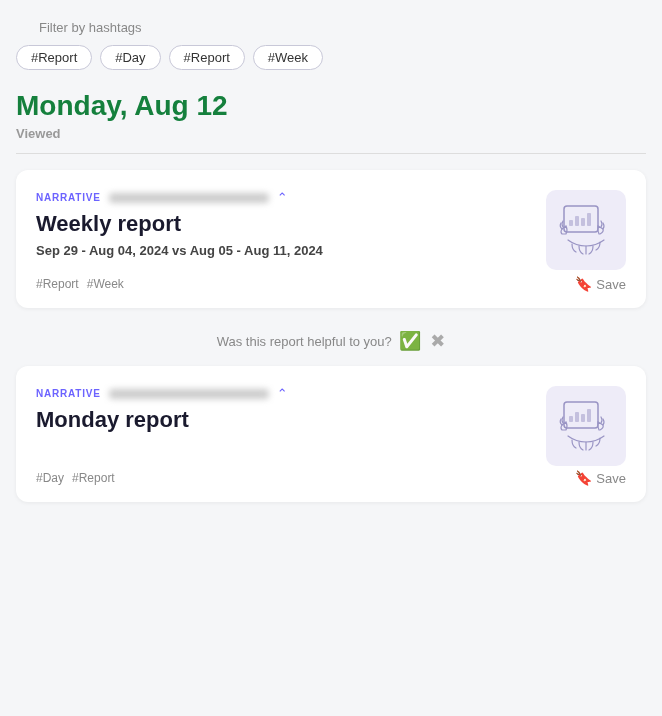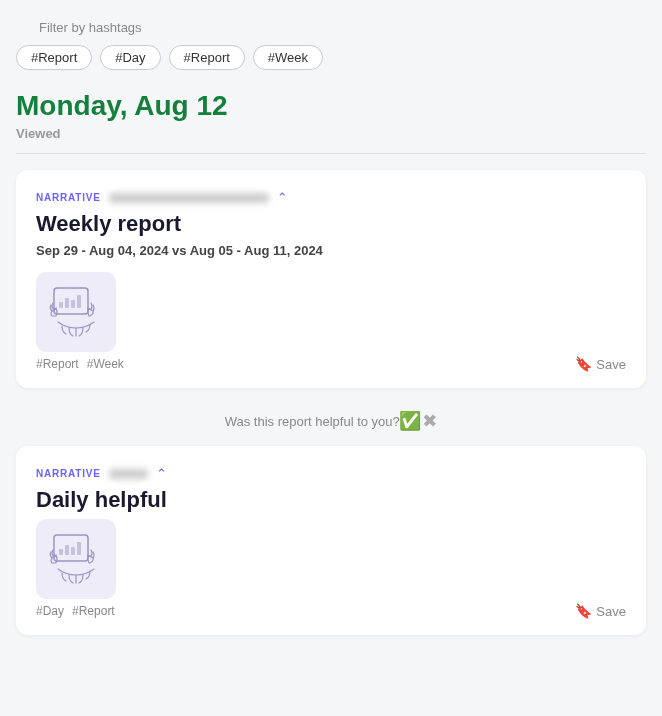--- a/index.html
+++ b/index.html
@@ -63,21 +63,20 @@
       padding: 20px 20px 16px 20px;
       margin-bottom: 12px;
       box-shadow: 0 1px 4px rgba(0,0,0,0.06);
       position: relative;
     }
 
     .card-top {
       display: flex;
       justify-content: space-between;
       align-items: flex-start;
-      flex-direction: column;
     }
 
     .card-content {
       flex: 1;
       padding-right: 16px;
     }
 
     .narrative-row {
       display: flex;
       align-items: center;
@@ -157,20 +156,21 @@
     .bookmark-icon {
       font-size: 14px;
     }
 
     .helpful-bar {
       text-align: center;
       padding: 10px 0 14px;
       display: flex;
       align-items: center;
       justify-content: center;
+      gap: 8px;
     }
     .helpful-text {
       font-size: 13px;
       color: #888;
     }
     .helpful-icon {
       font-size: 18px;
       cursor: pointer;
     }
     .helpful-yes {
@@ -260,21 +260,21 @@
 </div>
 
 <div class="report-card">
   <div class="card-top">
     <div class="card-content">
       <div class="narrative-row">
         <span class="narrative-badge">NARRATIVE</span>
         <div class="narrative-blur"></div>
         <span class="caret-icon">⌃</span>
       </div>
-      <div class="report-title">Daily helpful</div>
+      <div class="report-title">Monday report</div>
     </div>
     <div class="card-thumbnail">
       <svg class="tablet-svg" viewBox="0 0 64 64" fill="none" xmlns="http://www.w3.org/2000/svg">
         <rect x="10" y="8" width="34" height="26" rx="3" stroke="#9994c4" stroke-width="1.5" fill="none"></rect>
         <rect x="15" y="22" width="4" height="6" rx="1" fill="#9994c4" opacity="0.5"></rect>
         <rect x="21" y="18" width="4" height="10" rx="1" fill="#9994c4" opacity="0.5"></rect>
         <rect x="27" y="20" width="4" height="8" rx="1" fill="#9994c4" opacity="0.5"></rect>
         <rect x="33" y="15" width="4" height="13" rx="1" fill="#9994c4" opacity="0.5"></rect>
         <path d="M8 36 Q6 34 8 31 L12 28 Q14 32 12 36 Z" stroke="#9994c4" stroke-width="1.2" fill="none"></path>
         <path d="M46 36 Q50 34 49 31 L44 28 Q43 32 45 36 Z" stroke="#9994c4" stroke-width="1.2" fill="none"></path>

